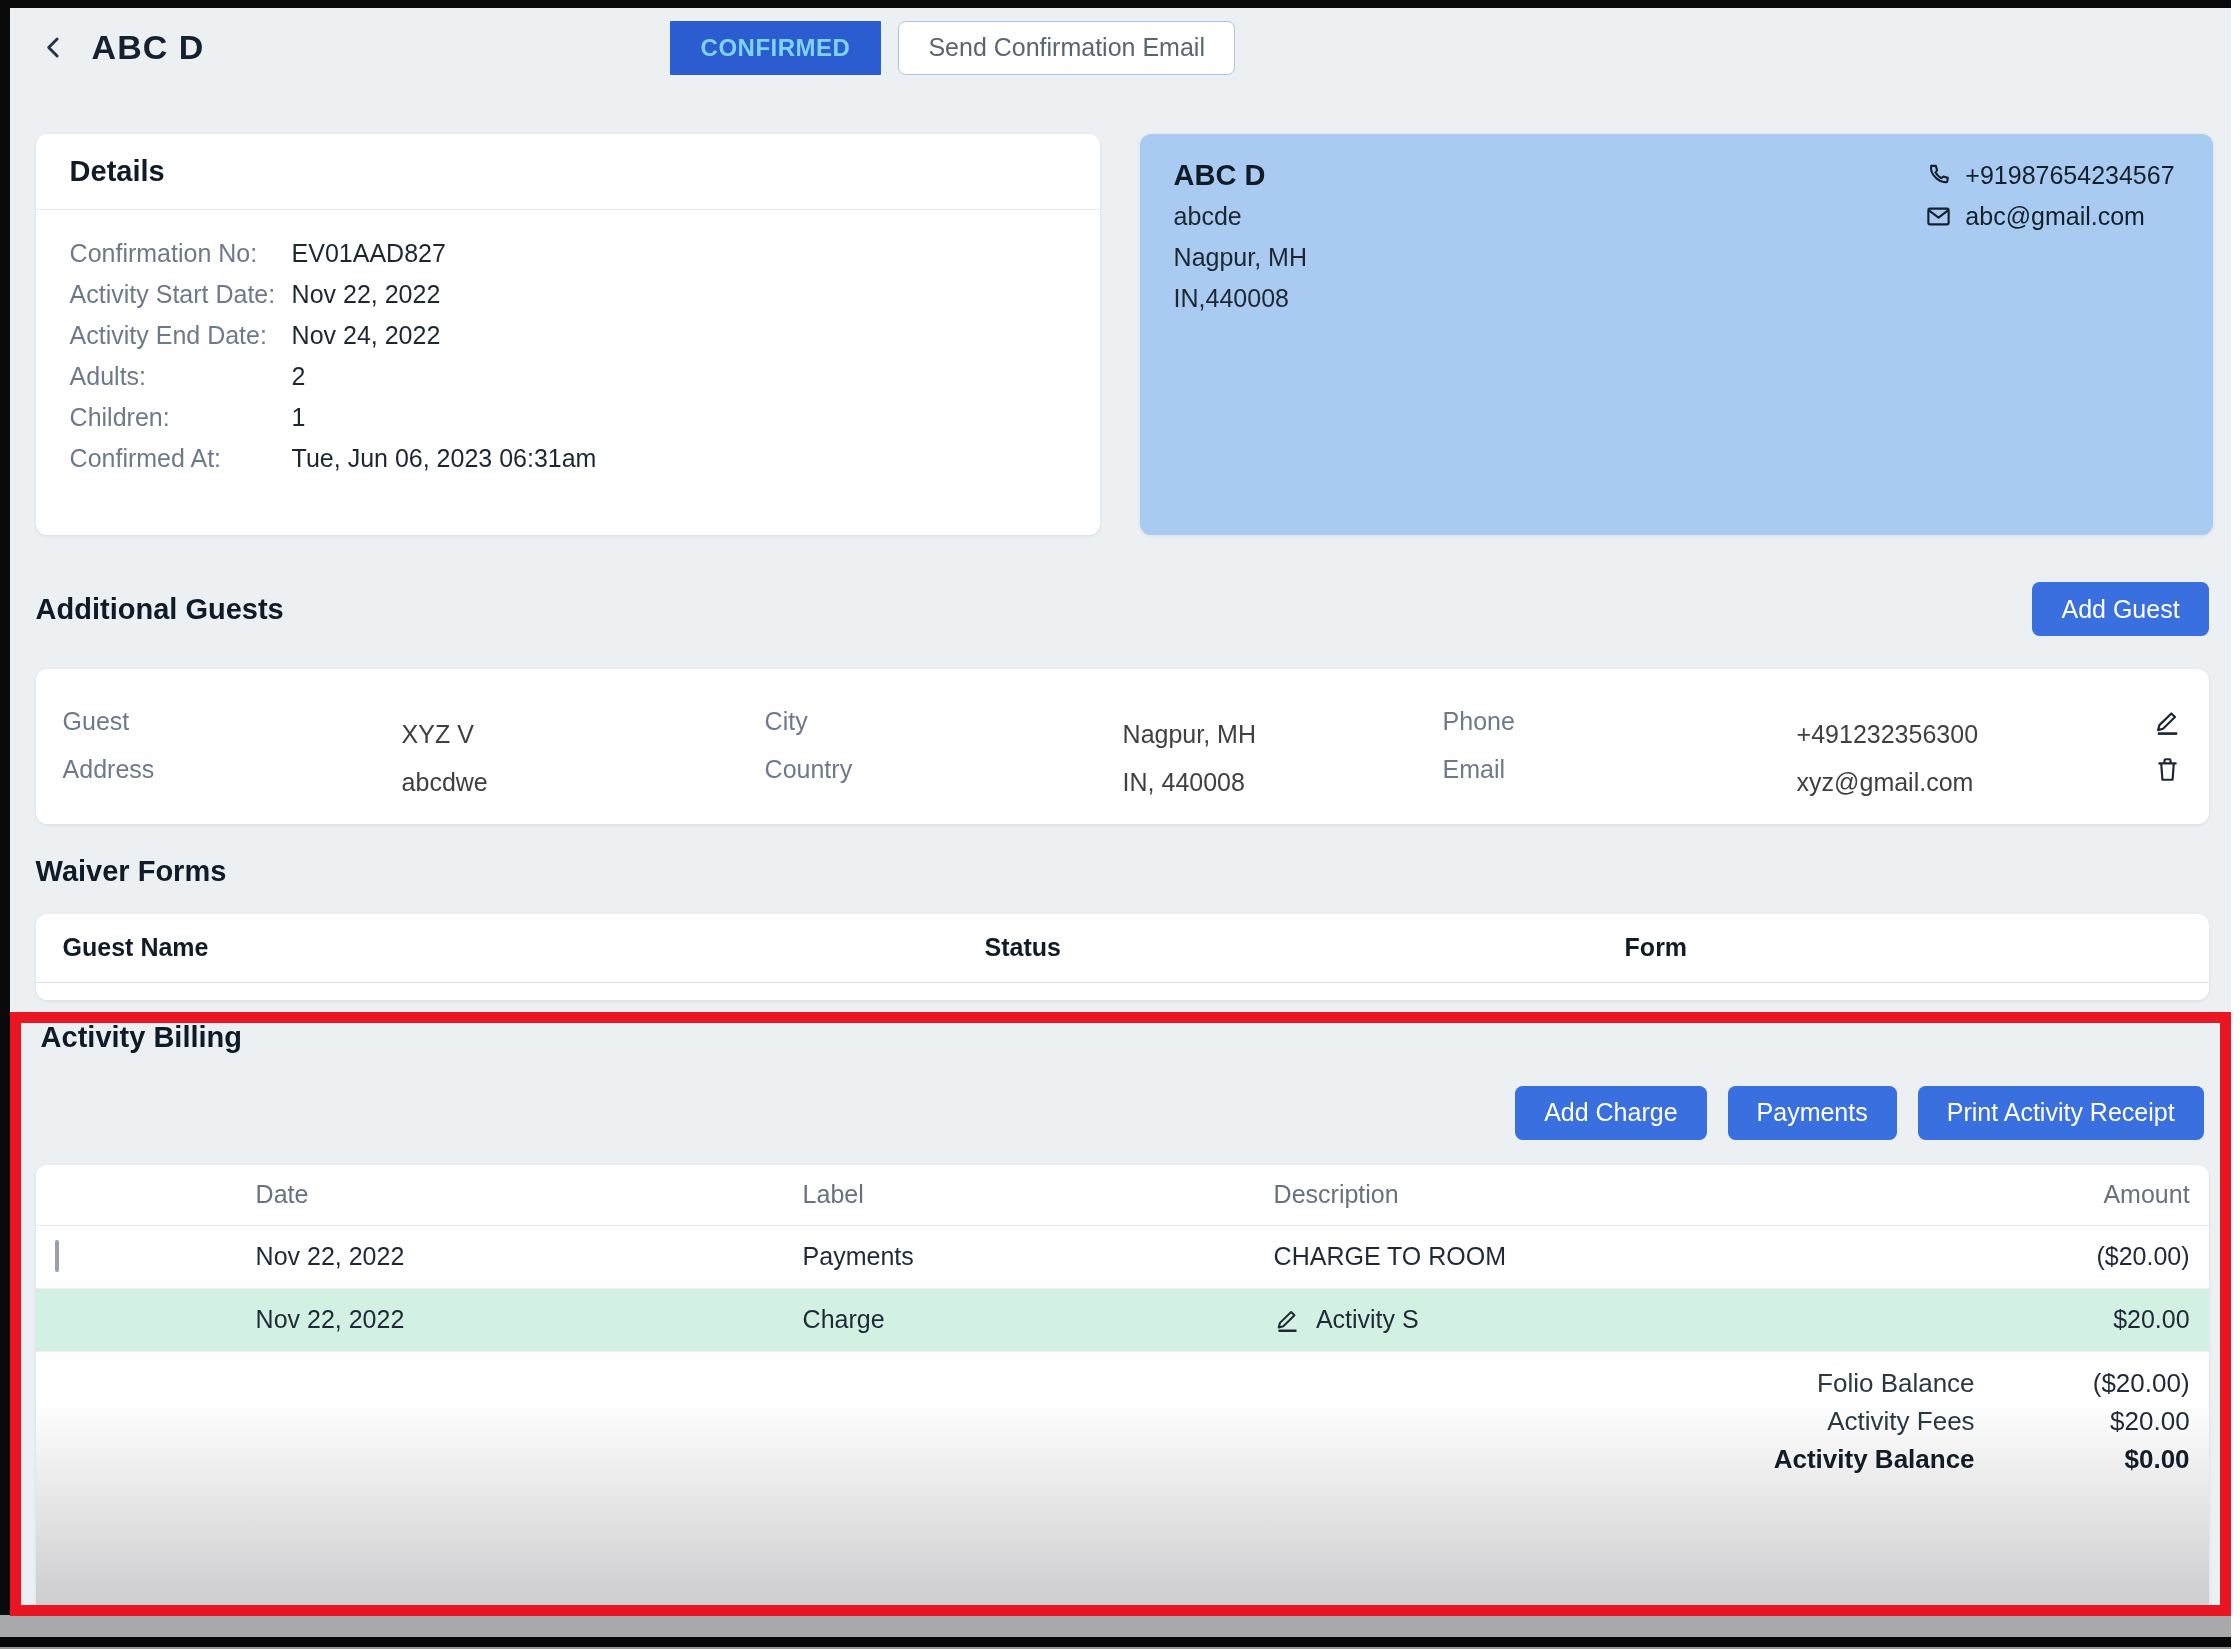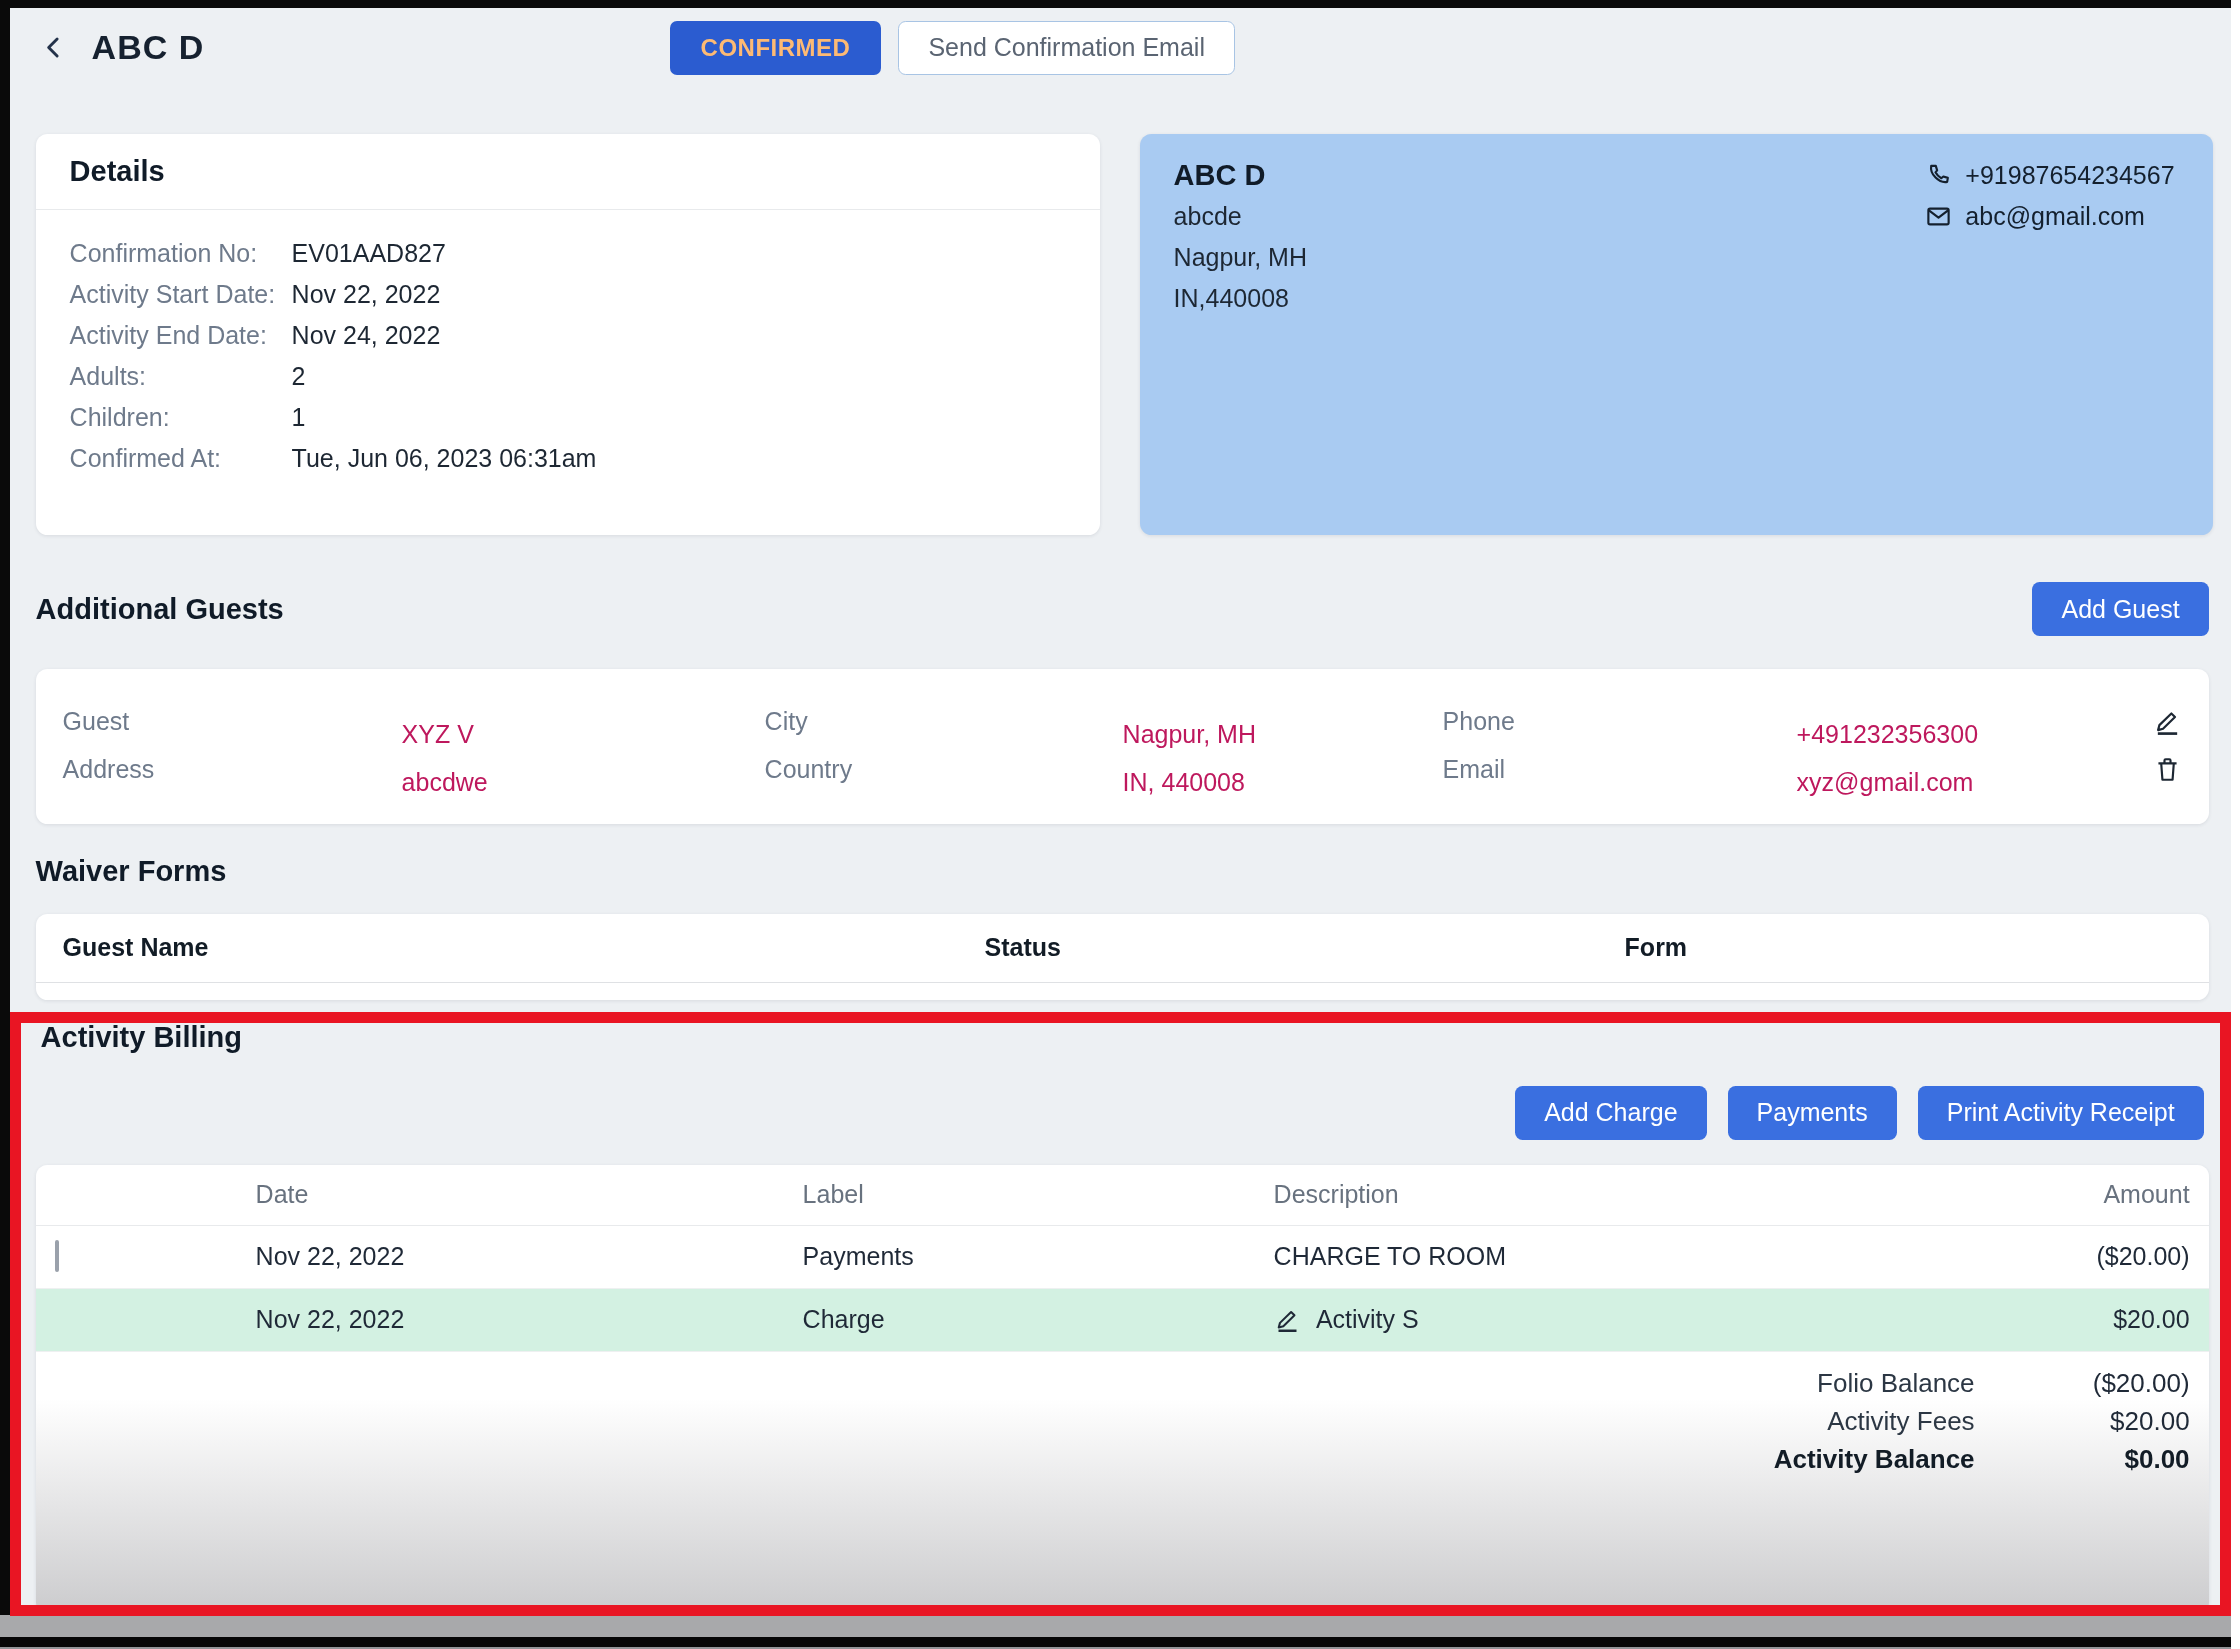--- a/index.html
+++ b/index.html
@@ -20,21 +20,21 @@
   .topbar-center { position:absolute; left:660px; top:1.9px; display:flex; align-items:center; gap:17px; }
   .topbar-right { position:absolute; right:25px; top:1.9px; display:flex; align-items:center; gap:23px; }
 
   .btn { height:54px; border:none; border-radius:7.6px; font-size:25px; font-family:"Liberation Sans",sans-serif;
          padding:0 29px; cursor:pointer; display:inline-flex; align-items:center; justify-content:center; white-space:nowrap; }
   .btn-primary { background:#3a6fe0; color:#ffffff; }
   .btn-danger  { background:#e96b60; color:#ffffff; }
   .btn-light   { background:#d8e6f9; color:#3a6fe0; }
   .btn-outline { background:#ffffff; color:#5a6472; border:1.9px solid #a8c4e4; }
   .btn-disabled{ background:#b7d3f3; color:#edf4fd; cursor:default; }
-  .badge-confirmed { height:54px; padding:0 31px; background:#2b5cd0; color:#fdba74; border-radius:7px;
+  .badge-confirmed { height:54px; padding:0 31px; background:#2b5cd0; color:#7dd3fc; border-radius:1px;
          font-size:24px; font-weight:bold; letter-spacing:0.5px; display:inline-flex; align-items:center; }
 
   
   .card { background:#ffffff; border-radius:11.5px; box-shadow:0 1px 3.8px rgba(30,40,60,0.10); }
   .details-card { position:absolute; left:26px; top:126px; width:1064px; height:401px; }
   .card-head { height:76px; display:flex; align-items:center; padding:0 34px; font-size:29px; font-weight:bold; color:#101b28; }
   .details-card .card-head { border-bottom:1.9px solid #e8eaec; }
   .details-body { padding:23px 34px 0 34px; }
   .kv-row { display:grid; grid-template-columns:222px 1fr; height:41px; align-items:center; font-size:25px; }
   .kv-label { color:#6e7a8b; }
@@ -51,21 +51,21 @@
   .contact-row svg { color:#14202e; }
 
   
   .section-title { font-size:29px; font-weight:bold; color:#101b28; }
 
   .addl-header { position:absolute; left:26px; top:574px; width:2173px; height:55px; display:flex; align-items:center; justify-content:space-between; }
 
   .addl-card { position:absolute; left:26px; top:661px; width:2173px; height:155px; padding:29px 27px 0 27px; }
   .addl-grid { display:grid; grid-template-columns:339px 363px 358px 320px 354px 1fr 54px; grid-auto-rows:48px; align-items:center; font-size:25px; }
   .addl-label { color:#6e7a8b; }
-  .addl-value { color:#be185d;margin-top:25px; }
+  .addl-value { color:#404040;margin-top:25px; }
   .row-icon { display:flex; justify-content:flex-end; color:#1d2733; cursor:pointer; }
 
   .waiver-title { position:absolute; left:26px; top:847px; }
   .waiver-card { position:absolute; left:26px; top:906px; width:2173px; height:86px; }
   .waiver-head { height:69px; display:grid; grid-template-columns:922px 640px 1fr; align-items:center; padding-left:27px;
                  font-size:25px; font-weight:bold; color:#121c26; border-bottom:1.9px solid #dfe1e4; }
 
   
   .billing-title { position:absolute; left:31px; top:1013px; }
   .billing-actions-left { position:absolute; left:31px; top:1078px; display:flex; gap:21px; }

